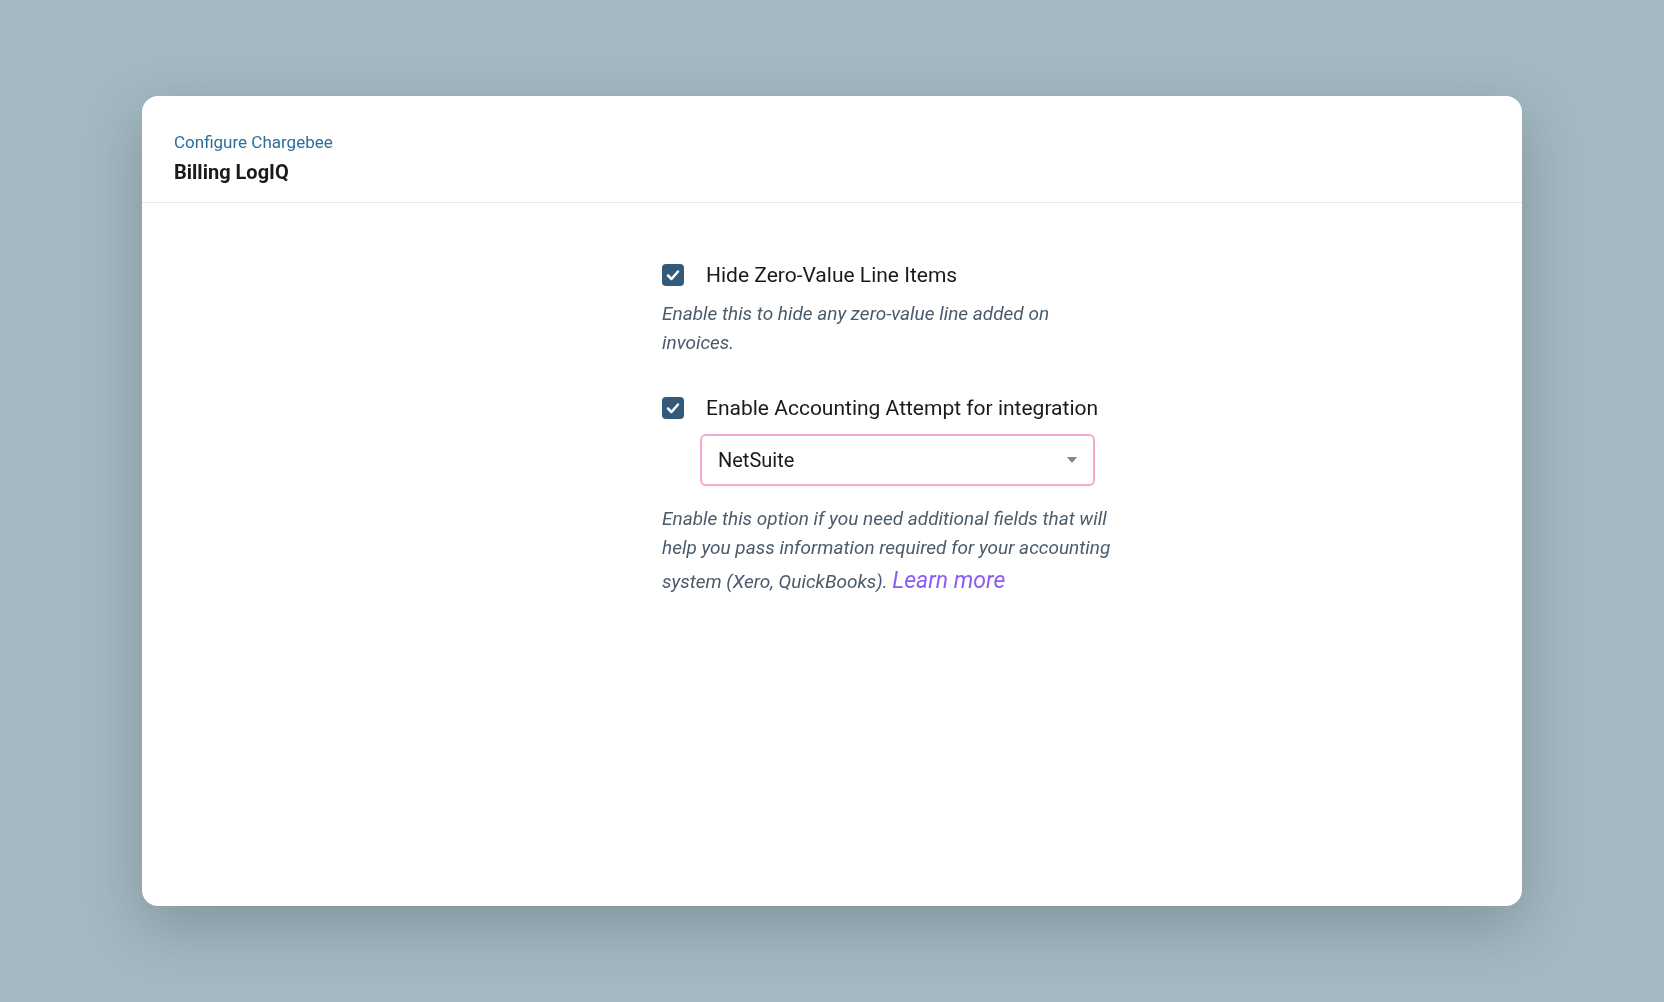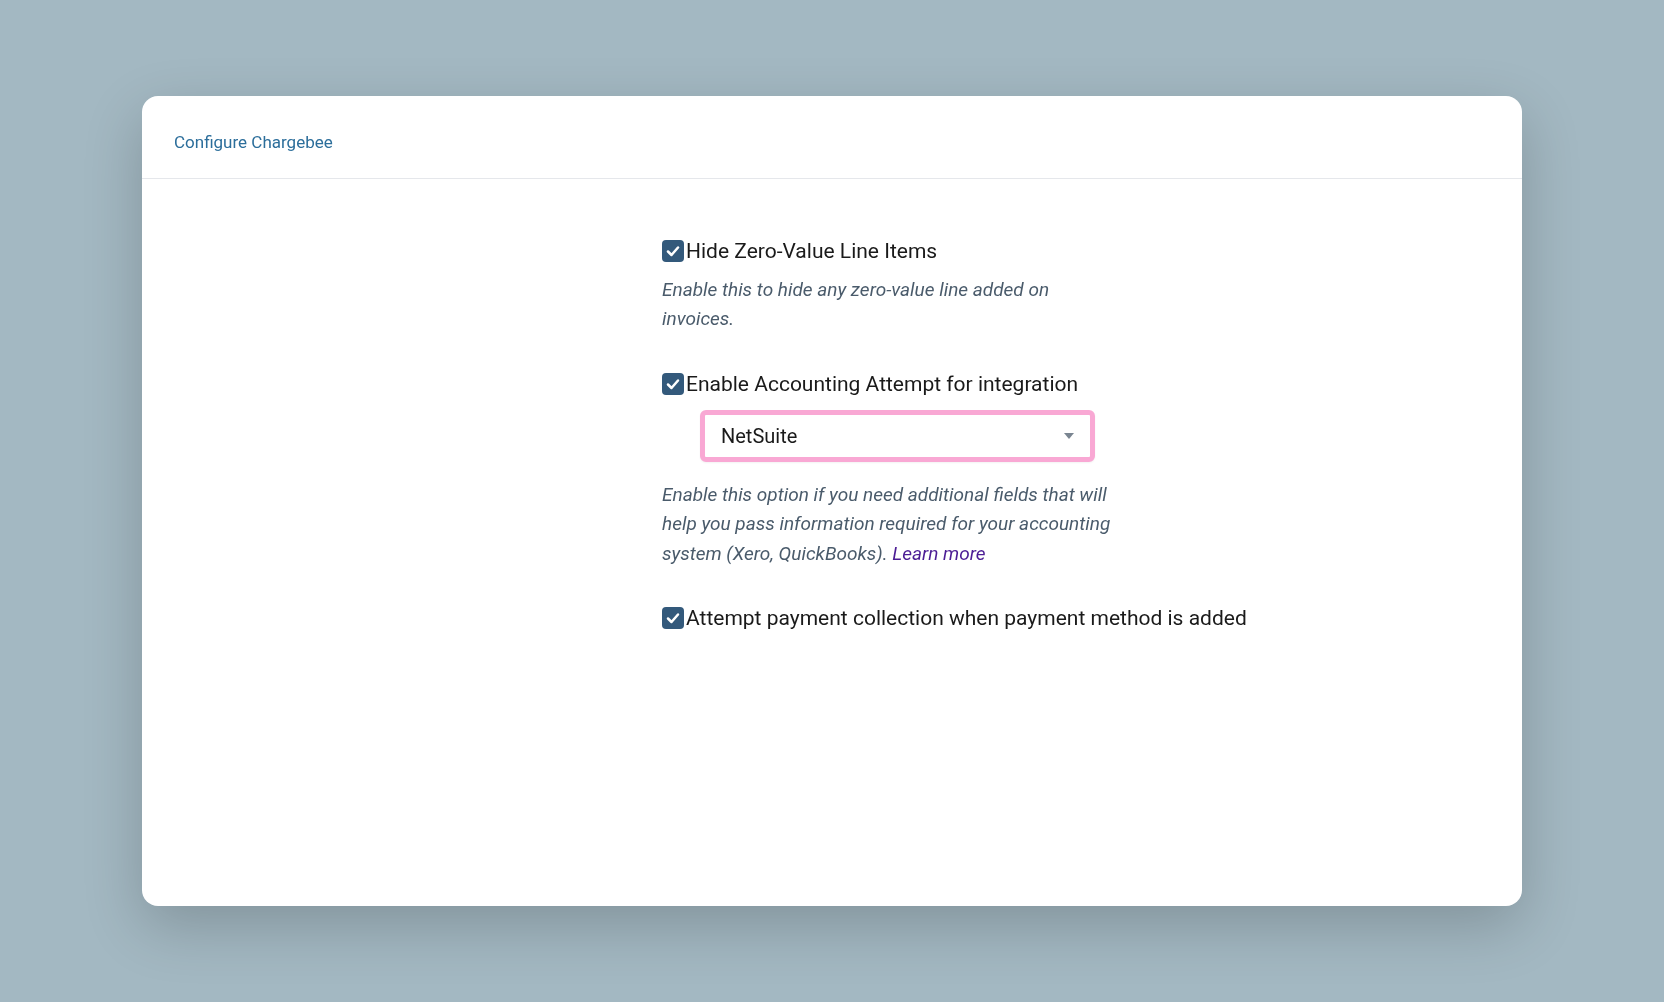--- a/index.html
+++ b/index.html
@@ -41,21 +41,21 @@
     }
     .content {
       padding: 60px 40px 40px 520px;
     }
     .setting-group {
       margin-bottom: 38px;
     }
     .checkbox-row {
       display: flex;
       align-items: center;
-      gap: 2px;
+      gap: 22px;
       margin-bottom: 12px;
     }
     .checkbox {
       width: 22px;
       height: 22px;
       background: #33597b;
       border-radius: 4px;
       display: flex;
       align-items: center;
       justify-content: center;
@@ -72,33 +72,33 @@
       font-weight: 400;
     }
     .description {
       color: #4a5b6b;
       font-style: italic;
       font-size: 19px;
       line-height: 1.55;
       max-width: 460px;
     }
     .learn-more {
-      color: #4c1d95;
+      color: #8b5cf6;
       font-style: italic;
-      font-size: 19px;
+      font-size: 23px;
       cursor: pointer;
       display: inline-block;
     }
     .select-wrapper {
       margin: 14px 0 18px 38px;
     }
     .select {
       width: 395px;
       height: 52px;
-      border: 5px solid #f9a8d4;
+      border: 2px solid #f9a8d4;
       border-radius: 6px;
       background: #ffffff;
       display: flex;
       align-items: center;
       justify-content: space-between;
       padding: 9px 16px;
       cursor: pointer;
       box-shadow: 0 1px 2px rgba(0,0,0,0.05);
     }
     .select-value {
@@ -112,20 +112,21 @@
       border-right: 5px solid transparent;
       border-top: 6px solid #7a8591;
     }
   </style>
 </head>
 <body>
 
 <div class="window">
   <div class="header">
     <div class="breadcrumb">Configure Chargebee</div>
+    <div class="page-title">Billing LogIQ</div>
   </div>
 
   <div class="content">
 
     <div class="setting-group">
       <div class="checkbox-row">
         <div class="checkbox">
           <svg viewBox="0 0 16 16" fill="none" stroke="#ffffff" stroke-width="2.5" stroke-linecap="round" stroke-linejoin="round">
             <polyline points="3,8.5 6.5,12 13,4.5"></polyline>
           </svg>
@@ -151,24 +152,16 @@
         </div>
       </div>
       <div class="description">
         <span>Enable this option if you need additional fields that will help you pass information required for your accounting system (Xero, QuickBooks).</span>
         <span> </span>
         <span class="learn-more">Learn more</span>
       </div>
     </div>
 
     <div class="setting-group">
-      <div class="checkbox-row">
-        <div class="checkbox">
-          <svg viewBox="0 0 16 16" fill="none" stroke="#ffffff" stroke-width="2.5" stroke-linecap="round" stroke-linejoin="round">
-            <polyline points="3,8.5 6.5,12 13,4.5"></polyline>
-          </svg>
-        </div>
-        <span class="checkbox-label">Attempt payment collection when payment method is added</span>
-      </div>
     </div>
 
   </div>
 </div>
 
 </body></html>

